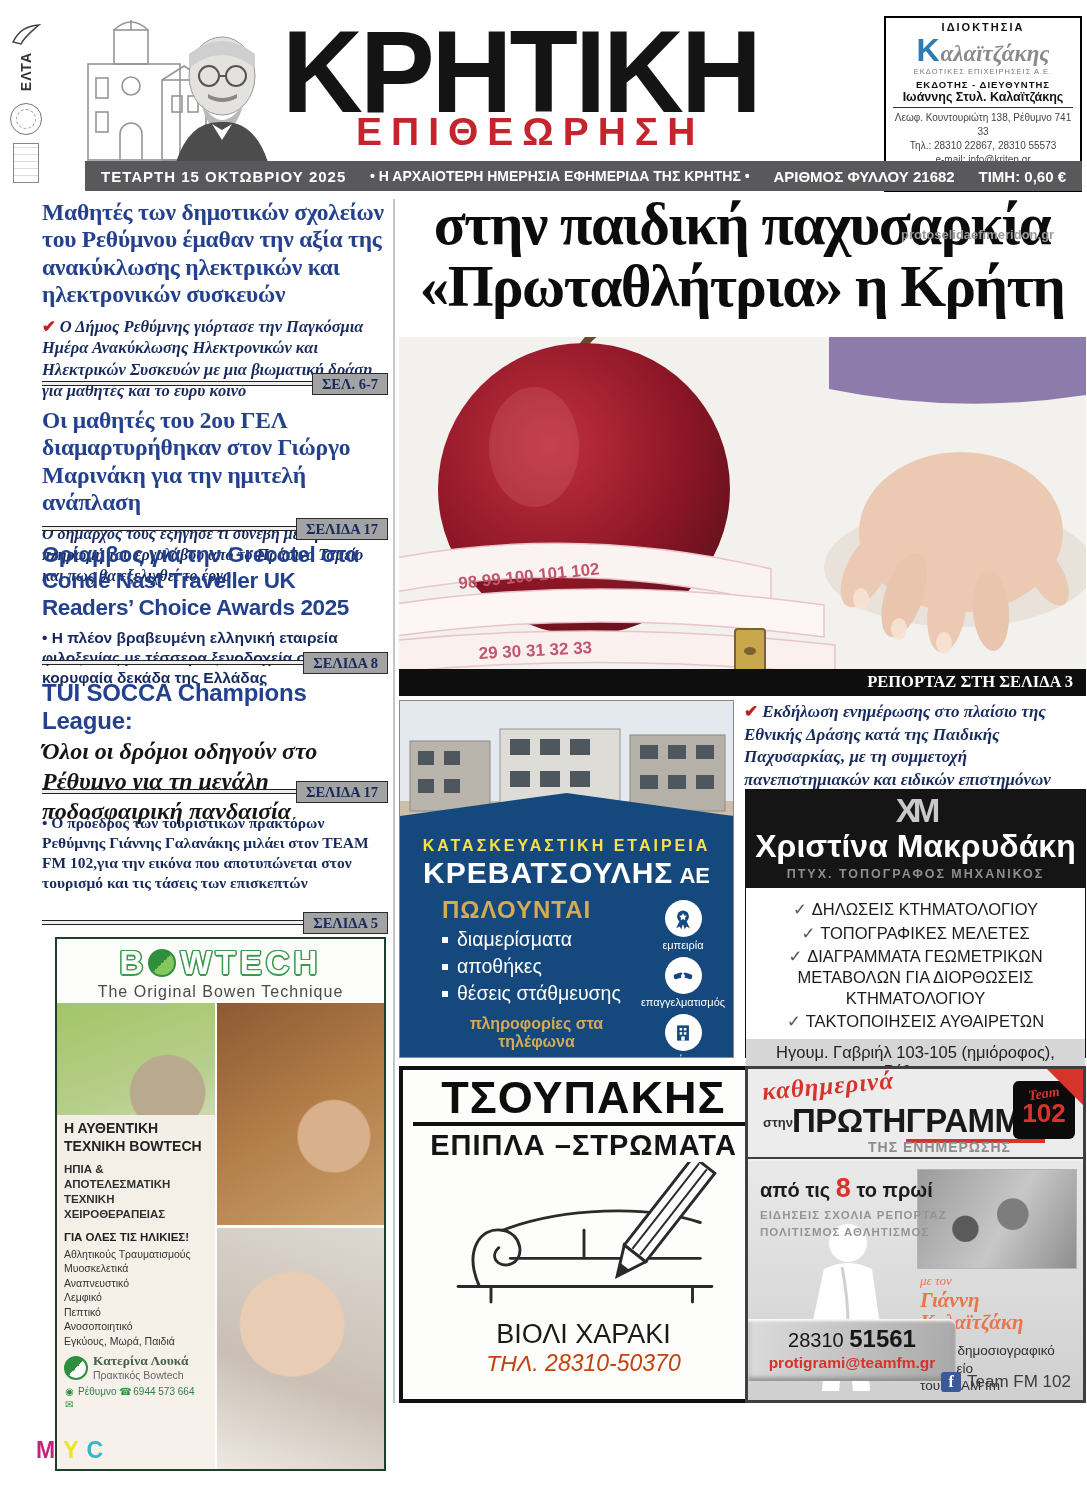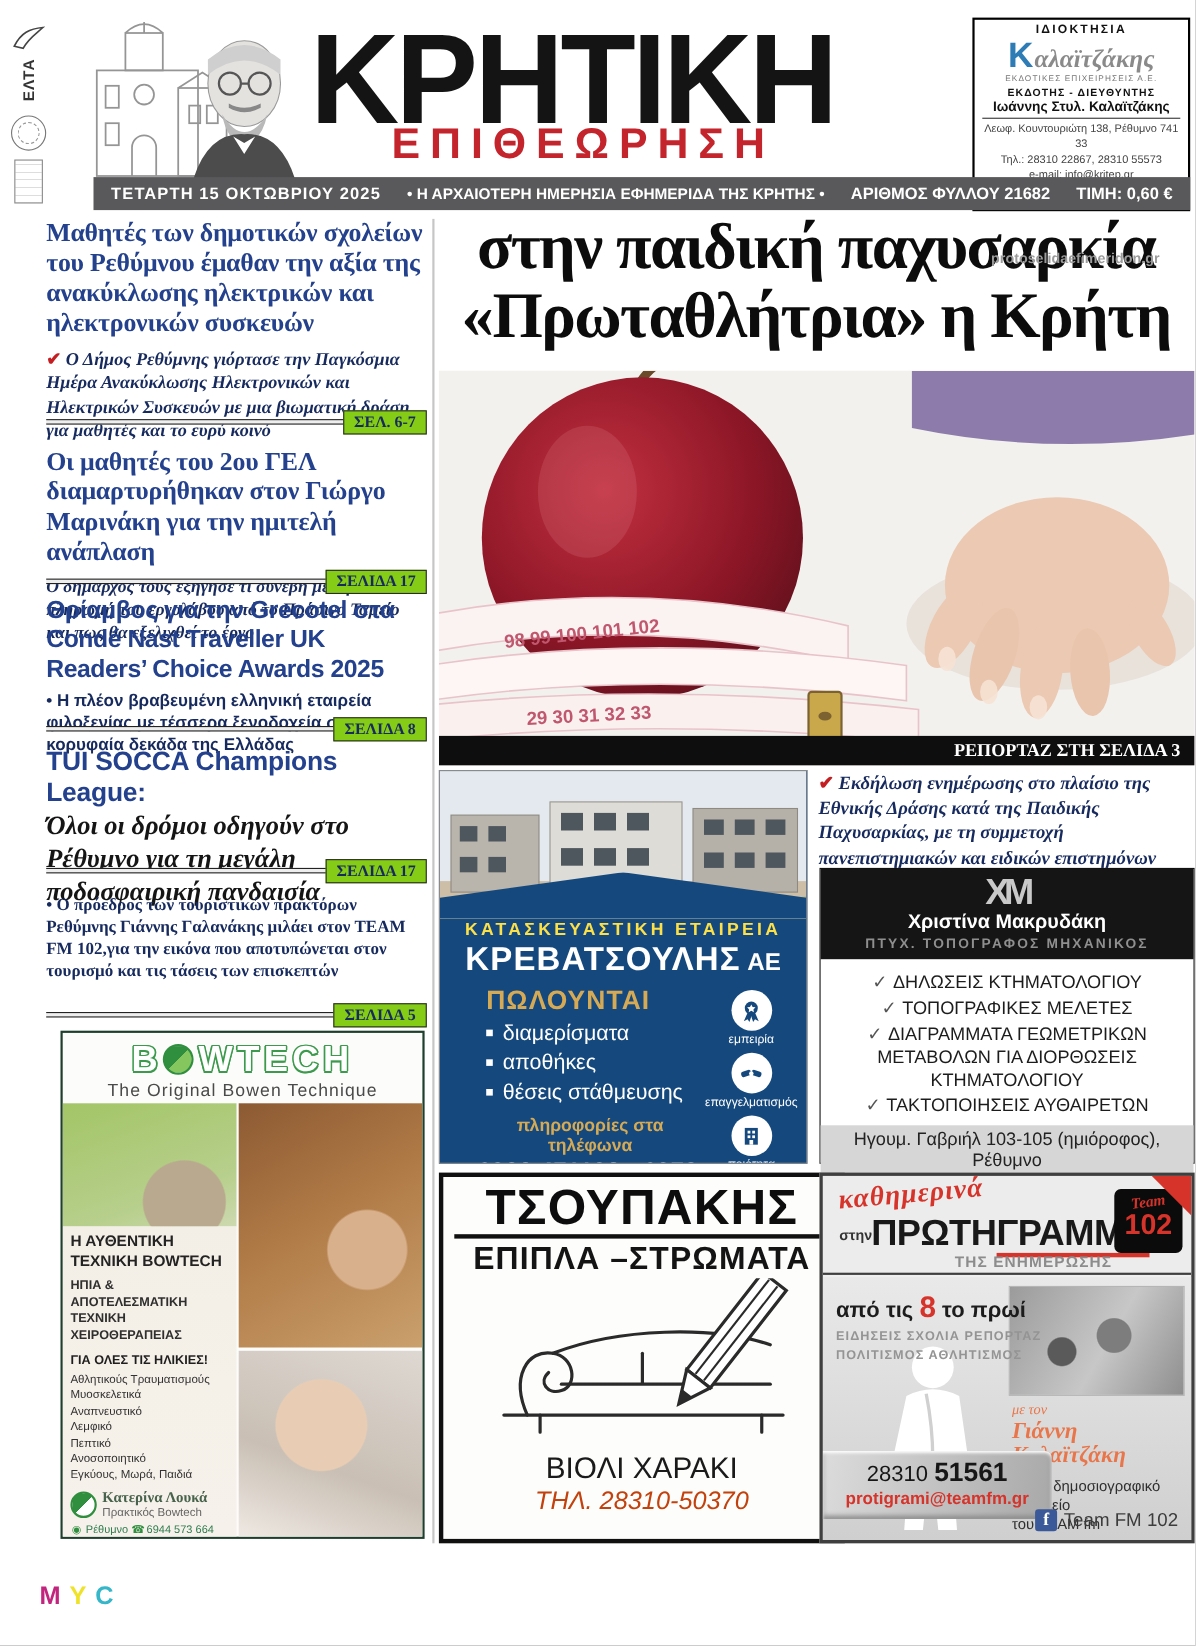--- a/index.html
+++ b/index.html
@@ -43,21 +43,21 @@
 
   
   #col-rule { left:393px; top:199px; width:1.5px; height:1204px; background:#c6c6c6; }
   .story { position:absolute; left:42px; width:346px; }
   .story-title { font-family:"Liberation Serif","DejaVu Serif",serif; font-weight:700; color:#24418e; font-size:23.5px; line-height:1.17; letter-spacing:-0.2px; }
   .story-title-alt { font-family:"Liberation Serif",serif; font-weight:700; font-style:italic; color:#151515; font-size:24px; line-height:1.24; margin-top:2px; }
   .story-deck { margin-top:7px; font-family:"Liberation Serif",serif; font-style:italic; font-weight:700; color:#172a5e; font-size:16.5px; line-height:1.3; padding-right:4px; }
   .deck-check { color:#c41e22; font-style:normal; margin-right:4px; }
   .story-sep { position:absolute; left:0; right:0; bottom:0; height:22px; }
   .sep-line { position:absolute; left:0; right:2px; top:8px; height:5px; border-top:1.6px solid #222; border-bottom:1.6px solid #222; background:#eee; }
-  .badge { position:absolute; right:0; top:0; background:#84cc16; border:1.3px solid #2b2b2b; color:#172a5e; font-weight:700; font-size:14.5px; padding:0 9px; line-height:20px; font-family:"Liberation Serif",serif; }
+  .badge { position:absolute; right:0; top:0; background:#a3a3a3; border:1.3px solid #2b2b2b; color:#172a5e; font-weight:700; font-size:14.5px; padding:0 9px; line-height:20px; font-family:"Liberation Serif",serif; }
 
   
   #watermark { left:901px; top:227px; font-size:13px; font-weight:700; color:#9b9b9b; }
   #main-headline { left:398px; top:194px; width:688px; text-align:center; font-family:"Liberation Serif","DejaVu Serif",serif; font-weight:900; color:#0c0c0c; }
   .hl { font-size:59px; line-height:1.05; letter-spacing:-1.5px; }
   #photo { left:399px; top:337px; width:687px; height:359px; background:#f3f1ef; overflow:hidden; }
   #photo-caption { position:absolute; left:0; right:0; bottom:0; height:27px; background:#0e0e0e; color:#fff; font-family:"Liberation Serif",serif; font-weight:700; font-size:16.5px; line-height:26px; text-align:right; padding-right:13px; }
   #main-deck { left:744px; top:701px; width:341px; font-family:"Liberation Serif",serif; font-style:italic; font-weight:700; color:#172a5e; font-size:17px; line-height:1.33; }
 
   
@@ -78,32 +78,32 @@
   .krev-phones { color:#fff; font-size:21.5px; font-weight:800; text-align:center; margin-top:2px; letter-spacing:0.5px; }
   .krev-icons { width:88px; text-align:center; padding-top:4px; }
   .krev-ic { width:37px; height:37px; border-radius:50%; background:#fff; margin:2px auto 0; display:flex; align-items:center; justify-content:center; }
   .krev-ic-label { color:#fff; font-size:11px; margin:2px 0 6px; }
 
   
   #ad-makry { left:745px; top:789px; width:341px; height:269px; border:1.5px solid #111; display:flex; flex-direction:column; background:#fff; }
   .mk-head { background:#151515; text-align:center; padding:4px 0 7px; }
   .mk-logo { font-size:33px; font-weight:900; color:#c9c9c9; letter-spacing:-5px; line-height:1; }
   .mk-logo span:last-child { color:#8f8f8f; }
-  .mk-name { color:#fff; font-size:18px; font-weight:800; margin-top:1px; }
+  .mk-name { color:#fff; font-size:32px; font-weight:800; margin-top:1px; }
   .mk-title { color:#8f8f8f; font-size:12.5px; letter-spacing:2px; margin-top:2px; font-weight:700; }
   .mk-body { flex:1; text-align:center; padding:8px 4px 4px; }
   .mk-line { font-size:16.5px; color:#1c1c1c; margin:3px 0; line-height:1.25; }
   .mk-check { color:#555; margin-right:5px; }
   .mk-foot { background:#d6d6d6; text-align:center; padding:4px 0 6px; }
   .mk-addr { font-size:16.5px; color:#222; }
   .mk-phone { font-size:20px; font-weight:800; color:#111; margin-top:1px; }
   .mk-phone-ic { font-weight:400; font-size:16px; margin-right:8px; }
 
   
-  #ad-bowtech { left:55px; top:937px; width:331px; height:462px; border:2px solid #1e3f2c; background:#fcfcfa; overflow:hidden; }
+  #ad-bowtech { left:55px; top:937px; width:331px; height:534px; border:2px solid #1e3f2c; background:#fcfcfa; overflow:hidden; }
   .bw-logo-row { text-align:center; margin-top:5px; white-space:nowrap; }
   .bw-l { font-size:33px; font-weight:800; letter-spacing:4px; color:#fff;
     text-shadow:-1.5px 0 #3c9a4d,1.5px 0 #3c9a4d,0 -1.5px #3c9a4d,0 1.5px #3c9a4d,-1px -1px #3c9a4d,1px 1px #3c9a4d,-1px 1px #3c9a4d,1px -1px #3c9a4d; }
   .bw-o { display:inline-block; width:28px; height:28px; border-radius:50%; vertical-align:-3px; margin:0 4px 0 1px;
     background:linear-gradient(135deg,#2f8f3e 50%,#85c65e 50%); border:2px solid #2f8f3e; }
   .bw-tag { text-align:center; font-size:16px; color:#4a4a4a; letter-spacing:1px; margin-top:1px; }
   .bw-grid { position:absolute; left:0; right:0; top:64px; bottom:0; }
   .bw-img1 { position:absolute; left:0; top:0; width:158px; height:112px;
     background:radial-gradient(circle at 70% 80%, #b9a98e 0 26%, transparent 27%), linear-gradient(160deg,#a3c566,#b7cf8c 70%,#cdd9b0); }
   .bw-textcol { position:absolute; left:0; top:112px; width:158px; bottom:0; background:linear-gradient(180deg,#f4efe6,#f6f1ea); padding:5px 7px; }

